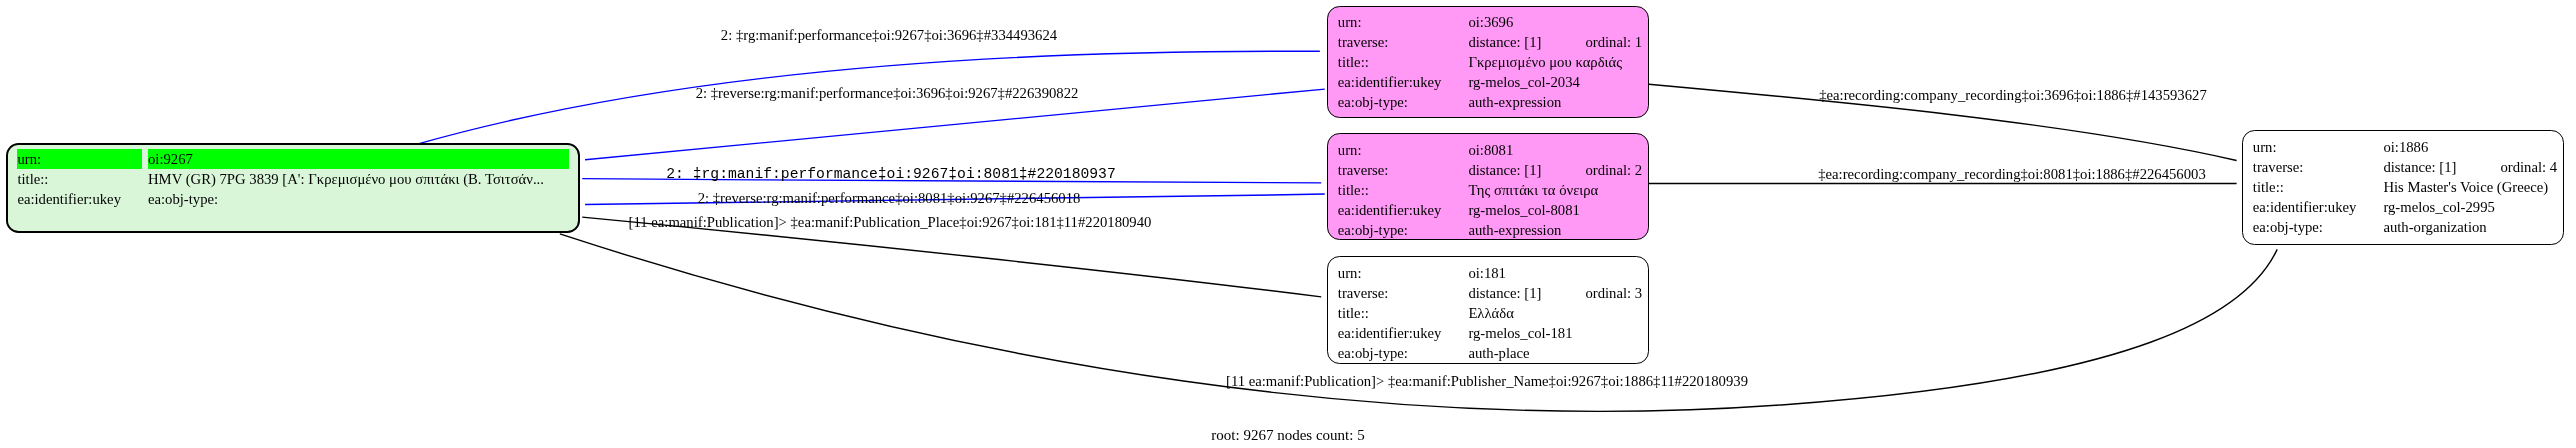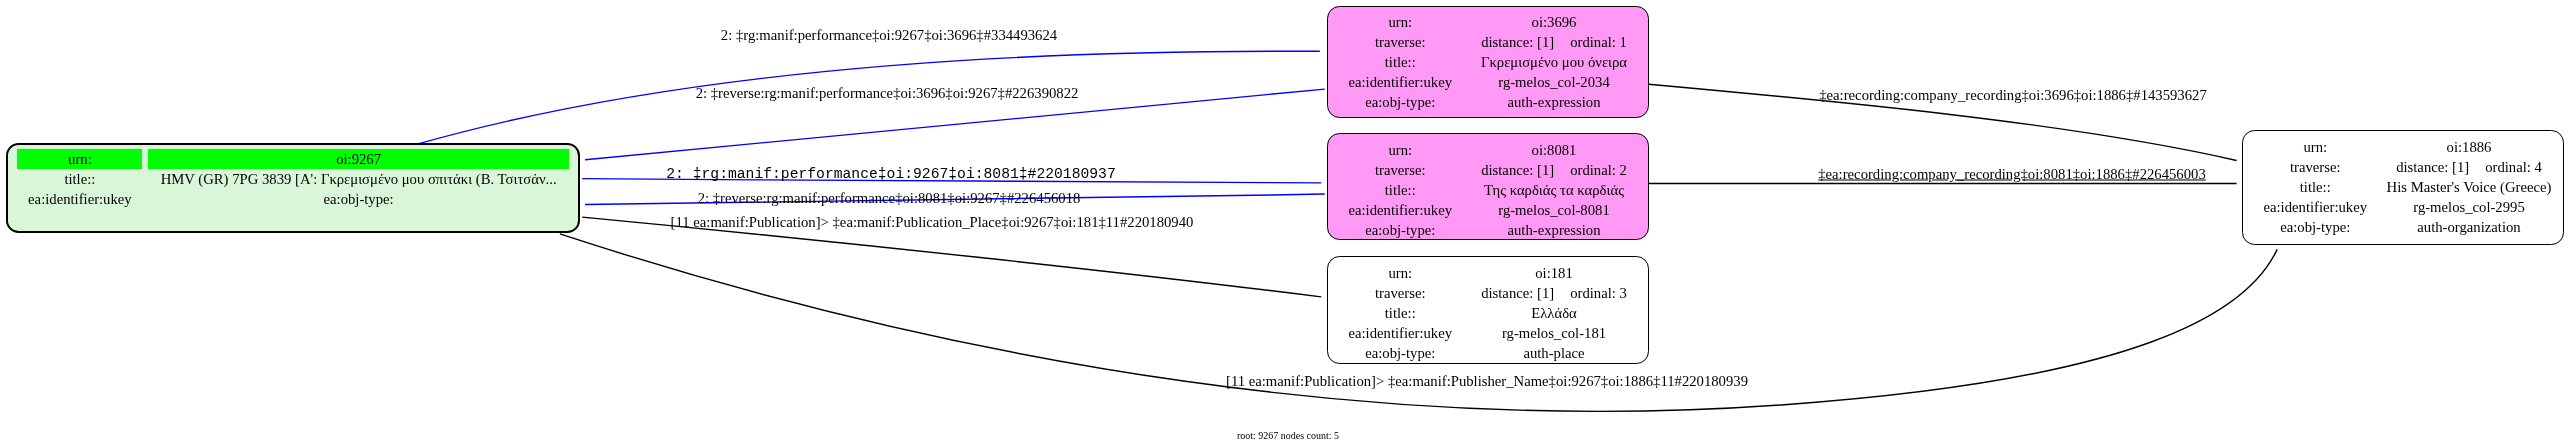--- a/index.html
+++ b/index.html
@@ -18,44 +18,43 @@
   .edge-blue  { stroke: #0000ff; }
 
   .node {
     position: absolute;
     border: 1.4px solid #000000;
     border-radius: 12.6px;
     box-sizing: border-box;
     font-size: 14.7px;
     line-height: 20px;
     padding: 5.6px 8.4px 5.6px 9.8px;
-    text-align: center;
   }
   .node .rows { display: grid; grid-template-columns: 125px 1fr; column-gap: 5.6px; }
   .node-green { background: #d9f6d9; border-width: 2.1px; }
   .node-magenta { background: #ff99f5; }
   .node-white { background: #ffffff; }
   .hdr-cell { background: #00ff00; }
   .hdr-row-gap { display: grid; grid-template-columns: 125px 1fr; column-gap: 5.6px; margin: -1.4px -4.2px 0 -5.6px; padding: 0 4.2px 0 5.6px; }
   .key { white-space: nowrap; }
   .val { white-space: nowrap; }
-  .trav-ord { margin-left: 16px; }
+  .trav-ord { margin-left: 44px; }
 
   .edge-label {
     position: absolute;
     transform: translate(-50%, -50%);
     white-space: nowrap;
     font-size: 14.7px;
     color: #000000;
   }
   .graph-label {
     position: absolute;
     transform: translate(-50%, -50%);
     white-space: nowrap;
-    font-size: 10px;
+    font-size: 15px;
     color: #000000;
     text-align: right;
   }
 </style>
 </head>
 <body>
 
 <div class="canvas">
 
   <svg class="edges" viewBox="0 0 3681 641" xmlns="http://www.w3.org/2000/svg">
@@ -90,36 +89,36 @@
     </div>
   </div>
 
   <div class="node node-magenta" style="left:1327px; top:5.6px; width:322px; height:112px;">
     <div class="rows">
       <span class="key">urn:</span>
       <span class="val">oi:3696</span>
       <span class="key">traverse:</span>
       <span class="val"><span>distance: [1]</span><span class="trav-ord">ordinal: 1</span></span>
       <span class="key">title::</span>
-      <span class="val">Γκρεμισμένο μου όνειρα</span>
+      <span class="val">Γκρεμισμένο μου καρδιάς</span>
       <span class="key">ea:identifier:ukey</span>
       <span class="val">rg-melos_col-2034</span>
       <span class="key">ea:obj-type:</span>
       <span class="val">auth-expression</span>
     </div>
   </div>
 
   <div class="node node-magenta" style="left:1327px; top:133px; width:322px; height:107px;">
     <div class="rows">
       <span class="key">urn:</span>
       <span class="val">oi:8081</span>
       <span class="key">traverse:</span>
       <span class="val"><span>distance: [1]</span><span class="trav-ord">ordinal: 2</span></span>
       <span class="key">title::</span>
-      <span class="val">Της καρδιάς τα καρδιάς</span>
+      <span class="val">Της σπιτάκι τα όνειρα</span>
       <span class="key">ea:identifier:ukey</span>
       <span class="val">rg-melos_col-8081</span>
       <span class="key">ea:obj-type:</span>
       <span class="val">auth-expression</span>
     </div>
   </div>
 
   <div class="node node-white" style="left:1327px; top:256px; width:322px; height:108px;">
     <div class="rows">
       <span class="key">urn:</span>
@@ -147,21 +146,21 @@
       <span class="val">rg-melos_col-2995</span>
       <span class="key">ea:obj-type:</span>
       <span class="val">auth-organization</span>
     </div>
   </div>
 
   <span class="edge-label" style="left:889px; top:35px;">2: ‡rg:manif:performance‡oi:9267‡oi:3696‡#334493624</span>
   <span class="edge-label" style="left:887px; top:93px;text-align:right;">2: ‡reverse:rg:manif:performance‡oi:3696‡oi:9267‡#226390822</span>
   <span class="edge-label" style="left:891px; top:174px;font-family:Liberation Mono, monospace;">2: ‡rg:manif:performance‡oi:9267‡oi:8081‡#220180937</span>
   <span class="edge-label" style="left:889px; top:198px;">2: ‡reverse:rg:manif:performance‡oi:8081‡oi:9267‡#226456018</span>
-  <span class="edge-label" style="left:932px; top:222px;">[11 ea:manif:Publication]&gt; ‡ea:manif:Publication_Place‡oi:9267‡oi:181‡11#220180940</span>
+  <span class="edge-label" style="left:890px; top:222px;">[11 ea:manif:Publication]&gt; ‡ea:manif:Publication_Place‡oi:9267‡oi:181‡11#220180940</span>
   <span class="edge-label" style="left:2013px; top:95px;">‡ea:recording:company_recording‡oi:3696‡oi:1886‡#143593627</span>
-  <span class="edge-label" style="left:2012px; top:174px;text-decoration:underline;">‡ea:recording:company_recording‡oi:8081‡oi:1886‡#226456003</span>
+  <span class="edge-label" style="left:2012px; top:174px;">‡ea:recording:company_recording‡oi:8081‡oi:1886‡#226456003</span>
   <span class="edge-label" style="left:1487px; top:381px;">[11 ea:manif:Publication]&gt; ‡ea:manif:Publisher_Name‡oi:9267‡oi:1886‡11#220180939</span>
 
   <span class="graph-label" style="left:1288px; top:435px;">root: 9267 nodes count: 5</span>
 
 </div>
 
 
 </body></html>

